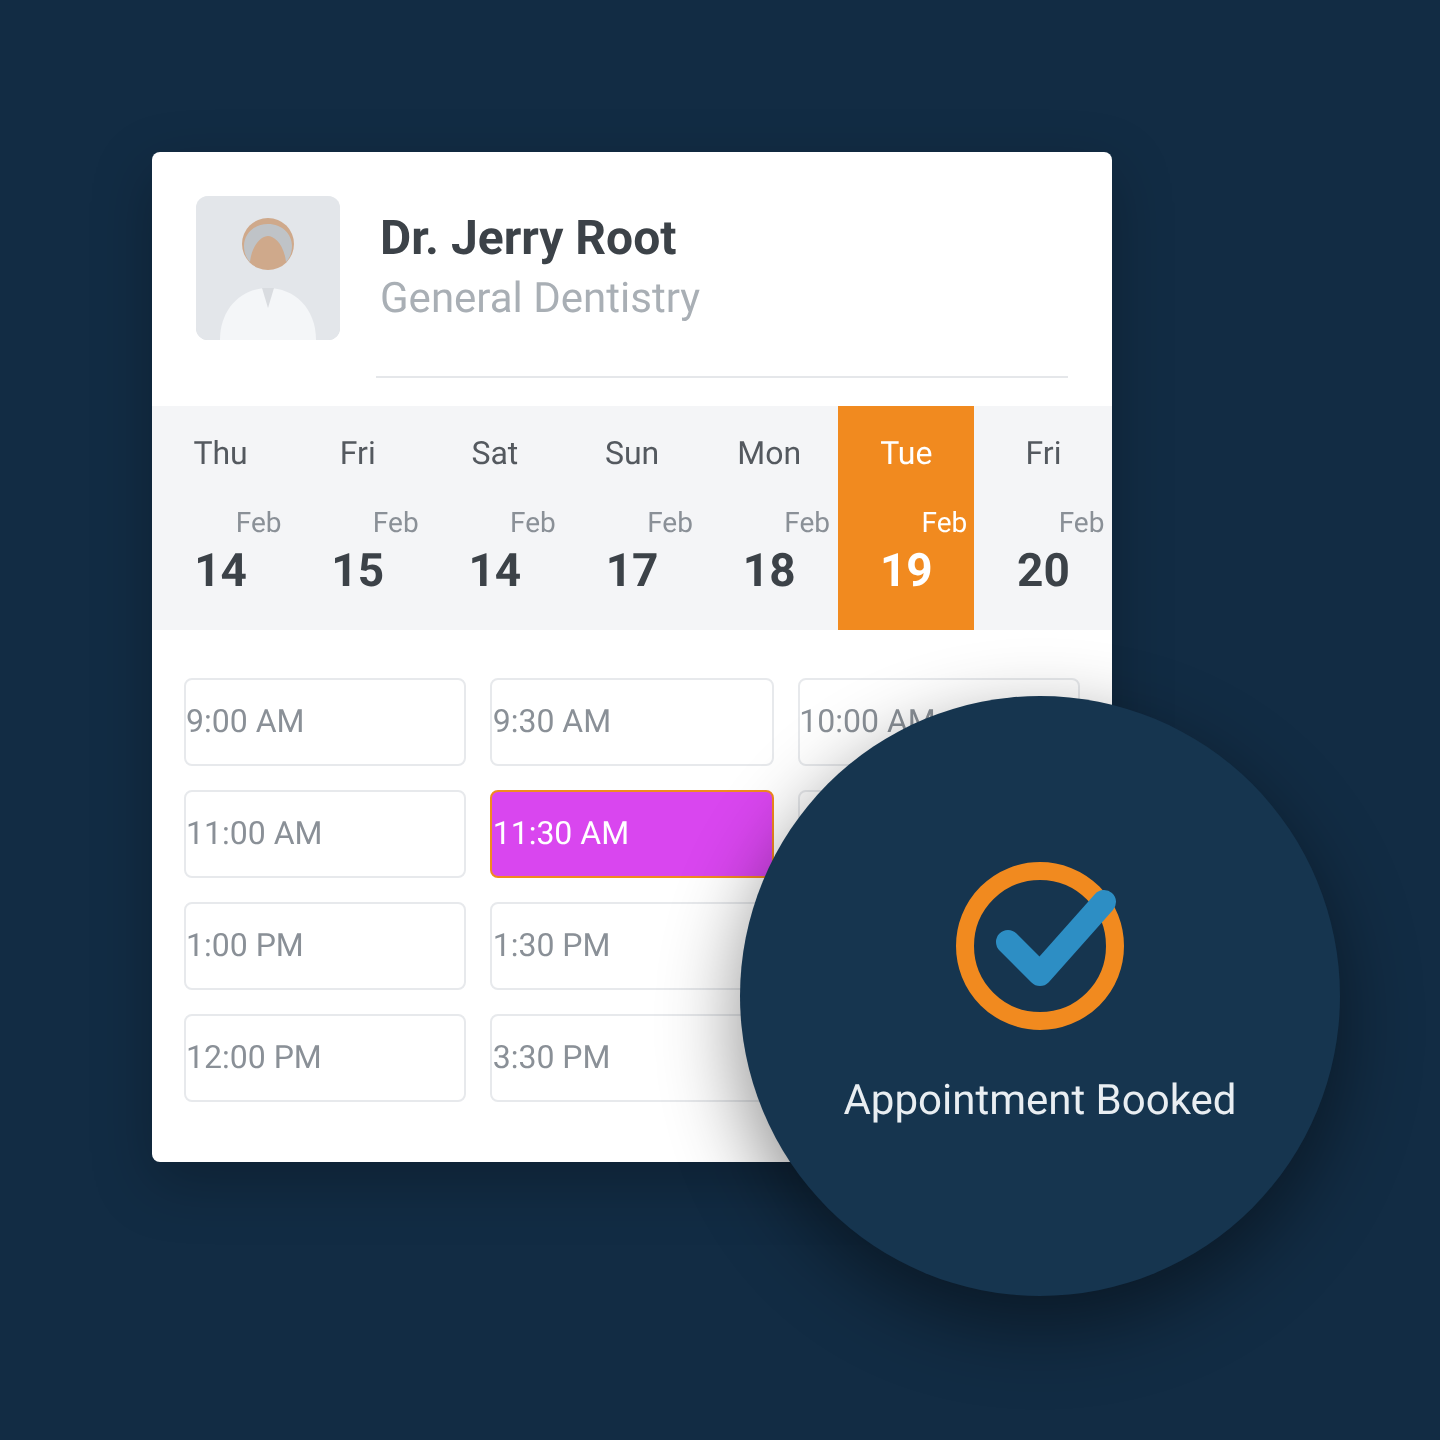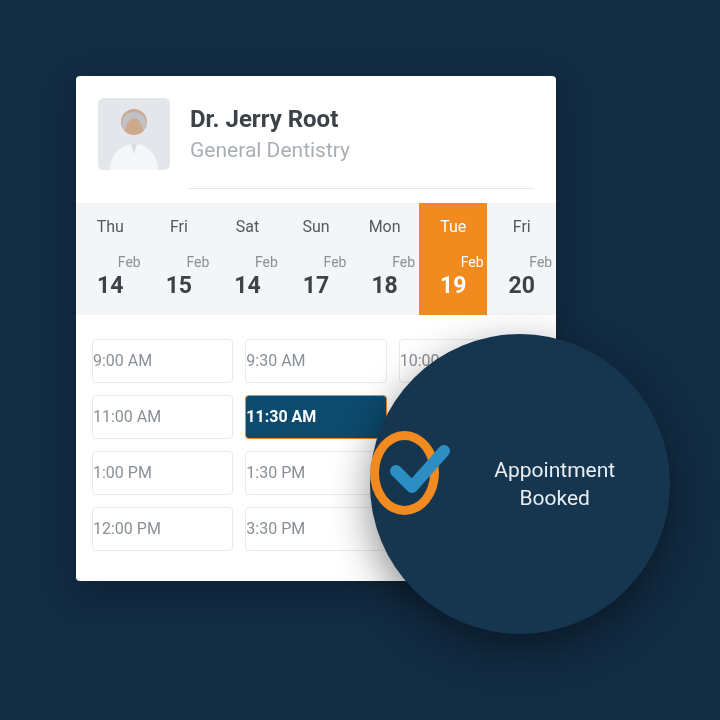--- a/index.html
+++ b/index.html
@@ -54,30 +54,30 @@
     text-align:left;
     font-size:16px;
     color:#8A9097;
     background:#FFFFFF;
     border:1px solid #E7E9EC;
     border-radius:4px;
     line-height:42px;
     height:42px;
     cursor:pointer;
   }
-  .slot.sel{background:#0c4a6e;border-color:#F18A1F;color:#FFFFFF;font-weight:700;}
+  .slot.sel{background:#d946ef;border-color:#F18A1F;color:#FFFFFF;font-weight:400;}
   
   .badge{
     position:absolute;
-    left:370px;top:334px;
+    left:370px;top:348px;
     width:300px;height:300px;
     border-radius:50%;
     background:#16354F;
     box-shadow:0 14px 40px rgba(0,0,0,0.45);
-    display:flex;flex-direction:row;align-items:center;justify-content:center;
+    display:flex;flex-direction:column;align-items:center;justify-content:center;
     text-align:center;
   }
   .badge-icon{width:84px;height:84px;margin-bottom:22px;position:relative;}
   .ring{position:absolute;inset:0;border:9px solid #F18A1F;border-radius:50%;}
   .check{position:absolute;left:18px;top:6px;}
   .badge-txt{color:#E9EEF2;font-size:21px;line-height:1.35;padding:0 34px;}
 </style>
 </head>
 <body>
 

